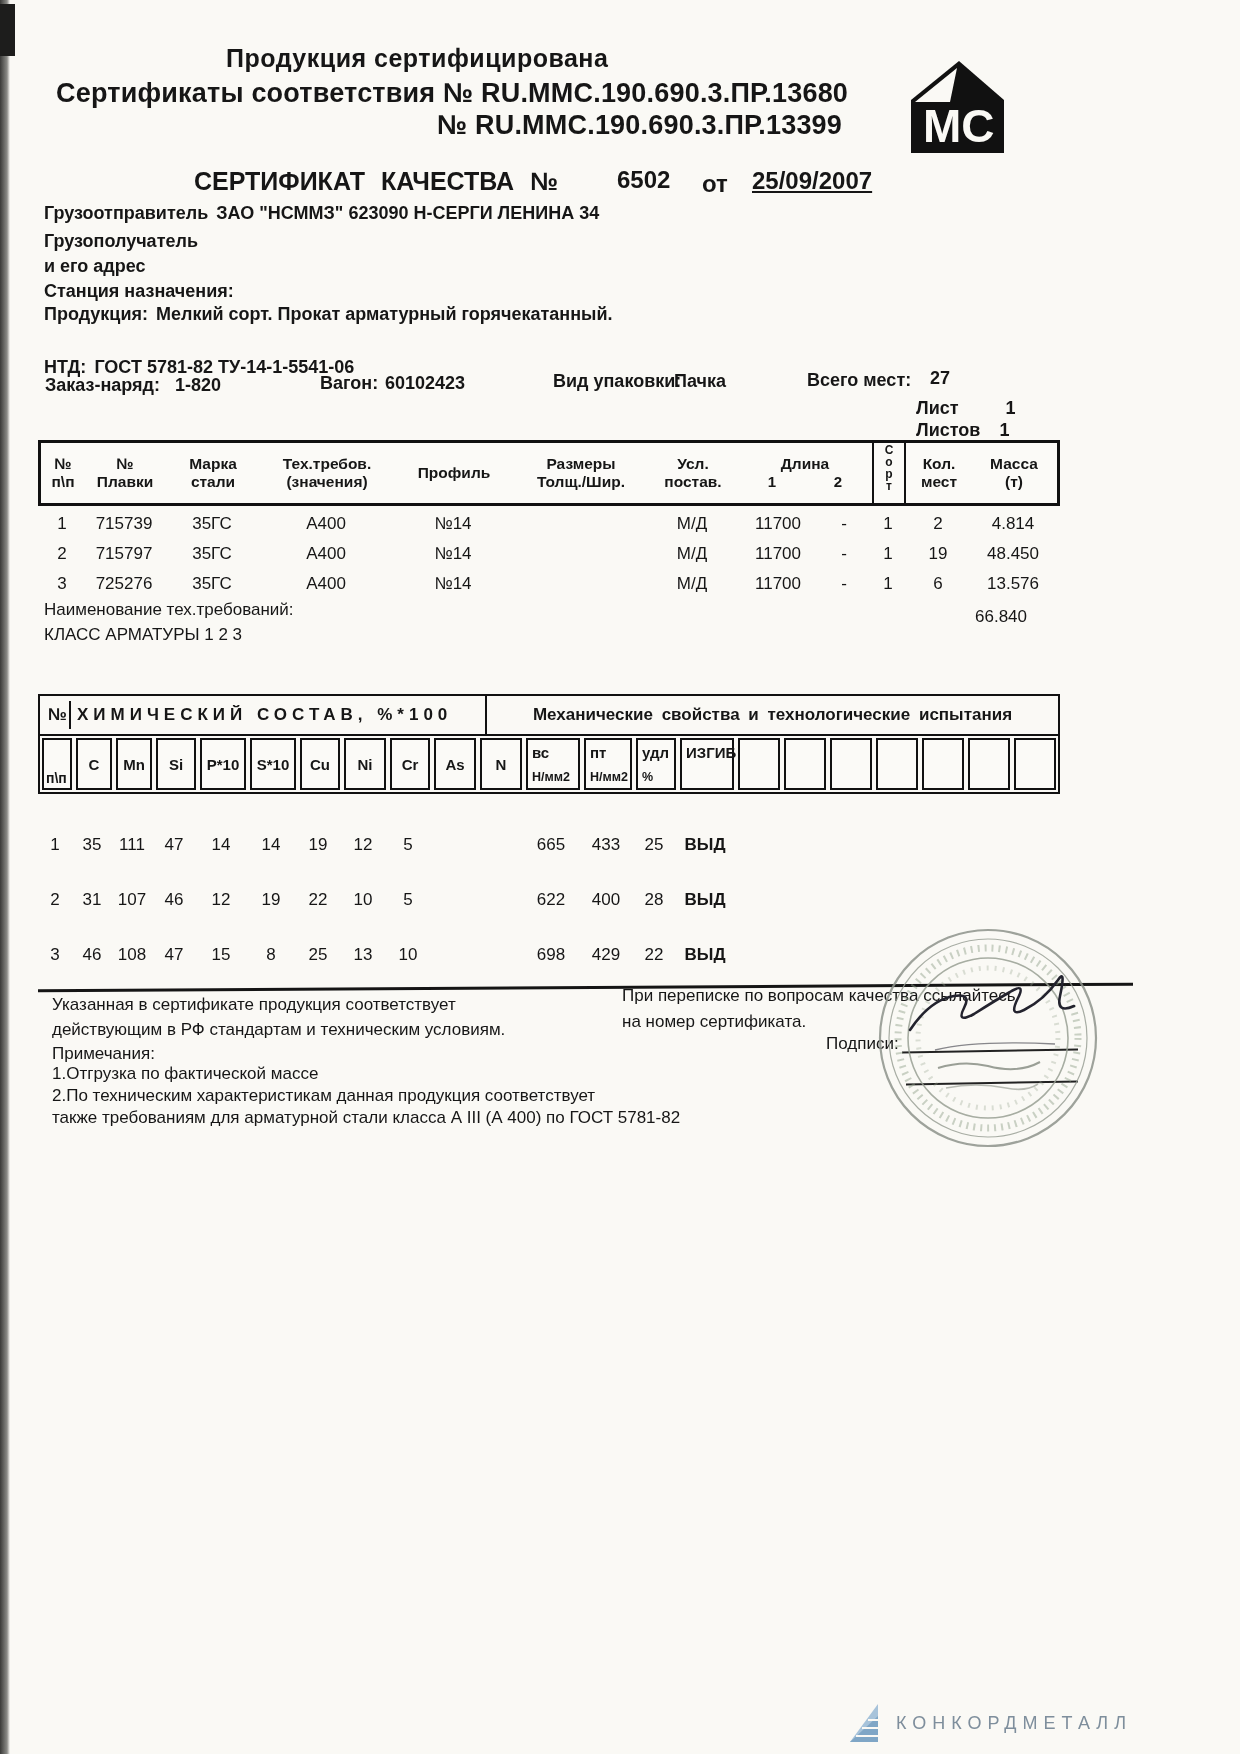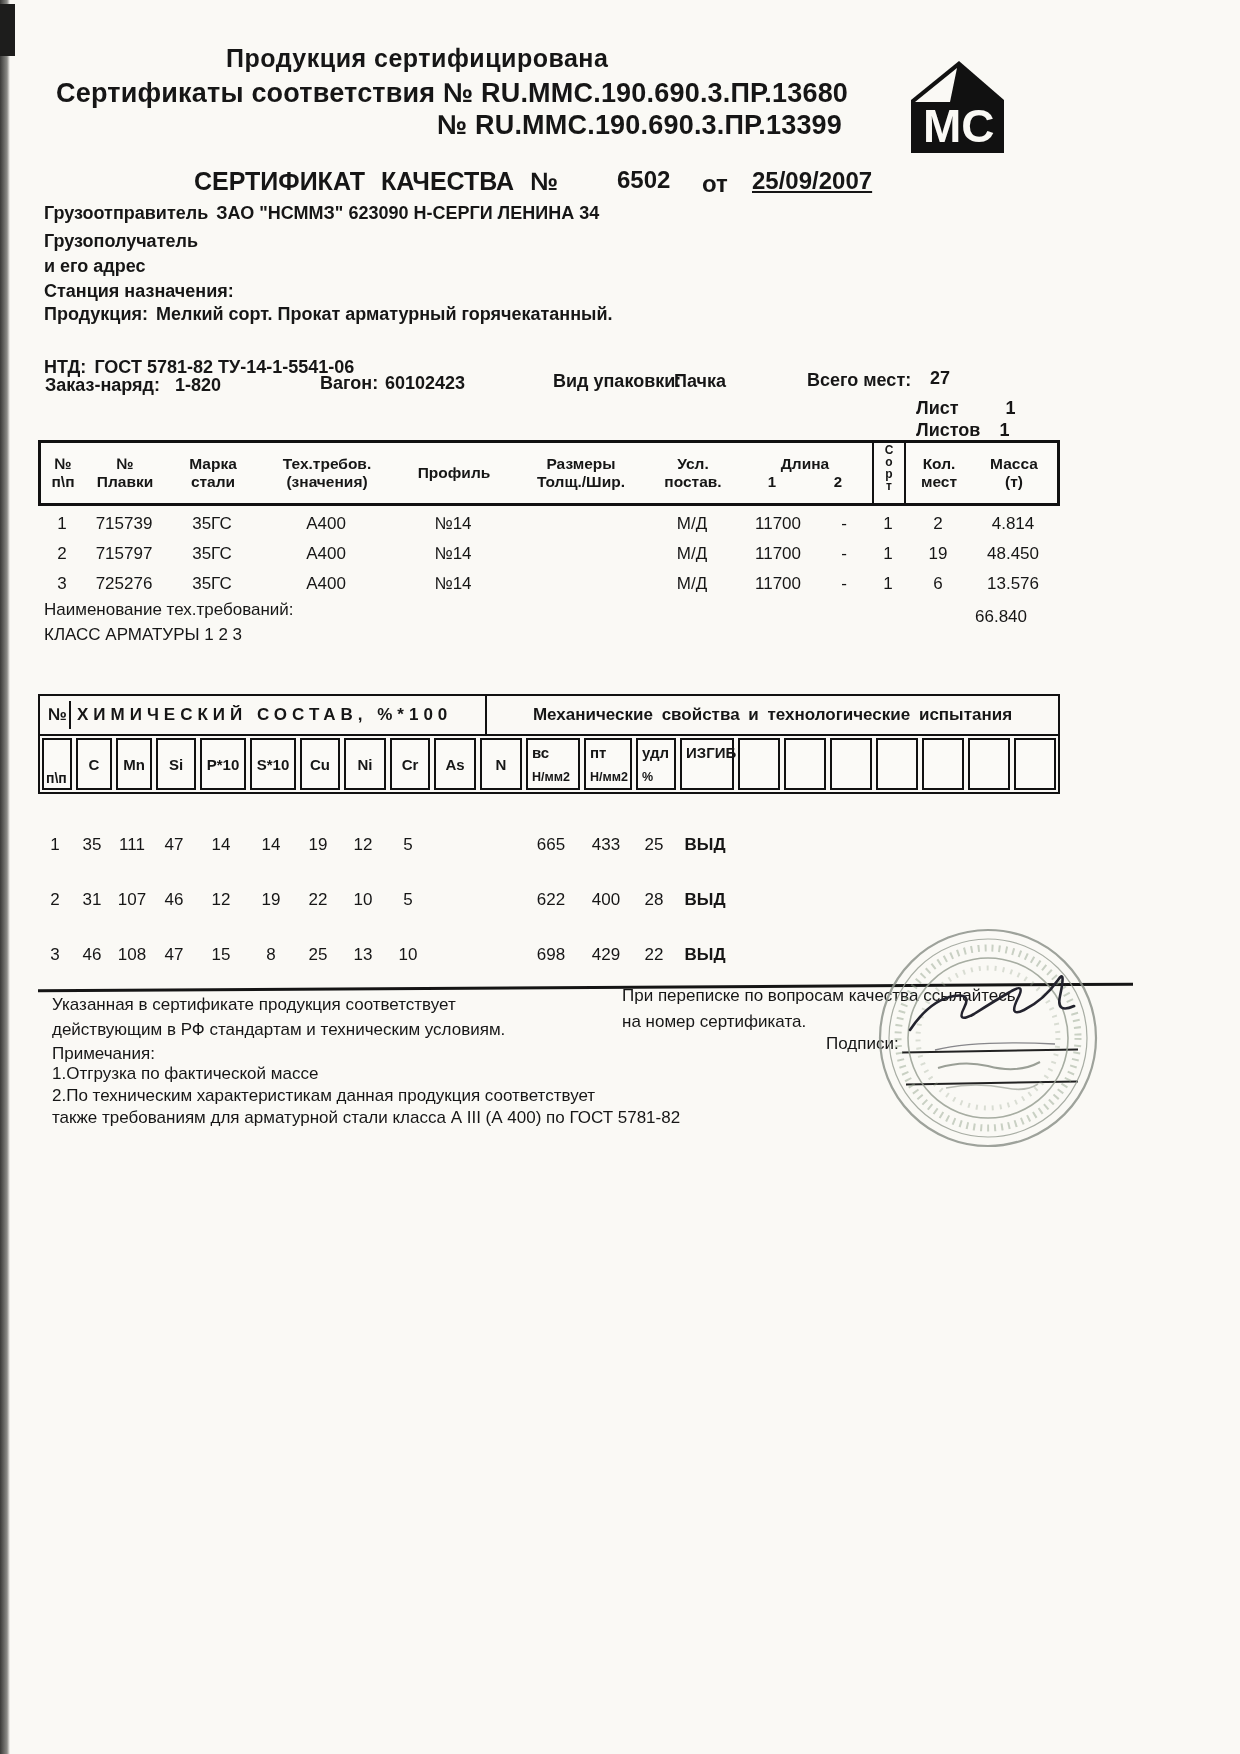--- a/index.html
+++ b/index.html
@@ -323,13 +323,23 @@
     <circle cx="120" cy="120" r="70" fill="none" stroke="#9aa894" stroke-width="5" stroke-dasharray="2 6" opacity="0.4"></circle>
     <path d="M70,150 q25,-8 50,-2 q30,8 52,-4" fill="none" stroke="#8a9086" stroke-width="2"></path>
     <path d="M78,170 q30,-6 60,0 q20,4 32,-4" fill="none" stroke="#8a9086" stroke-width="1.6" opacity="0.7"></path>
   </svg>
 
   <svg class="abs sig-overlay" viewBox="0 0 230 115">
     <path d="M30,75 q20,-30 44,-34 q18,-3 10,12 q-8,16 10,6 q22,-14 36,-22 q16,-10 8,6 q-10,20 6,12 q20,-10 34,-30 q8,-12 2,16 q-4,18 14,10" fill="none" stroke="#23232e" stroke-width="2.6" stroke-linecap="round"></path>
     <path d="M55,95 q40,-10 120,-6" fill="none" stroke="#3a3a44" stroke-width="1.4" opacity="0.6"></path>
   </svg>
 
+  <div class="abs konkord">
+    <svg width="34" height="42" viewBox="0 0 34 42">
+      <polygon points="2,40 30,2 30,40" fill="#a7c3da"></polygon>
+      <polygon points="2,40 30,14 30,40" fill="#7fa6c6"></polygon>
+      <line x1="8" y1="34" x2="30" y2="34" stroke="#faf9f5" stroke-width="2"></line>
+      <line x1="14" y1="26" x2="30" y2="26" stroke="#faf9f5" stroke-width="2"></line>
+      <line x1="20" y1="18" x2="30" y2="18" stroke="#faf9f5" stroke-width="2"></line>
+    </svg>
+    <span class="txt">КОНКОРДМЕТАЛЛ</span>
+  </div>
 </div>
 
 </body></html>

